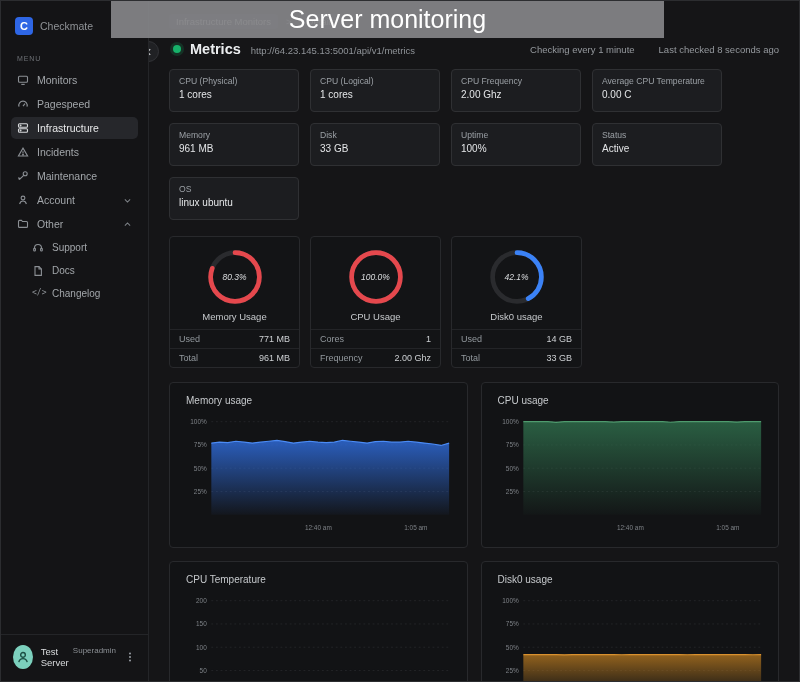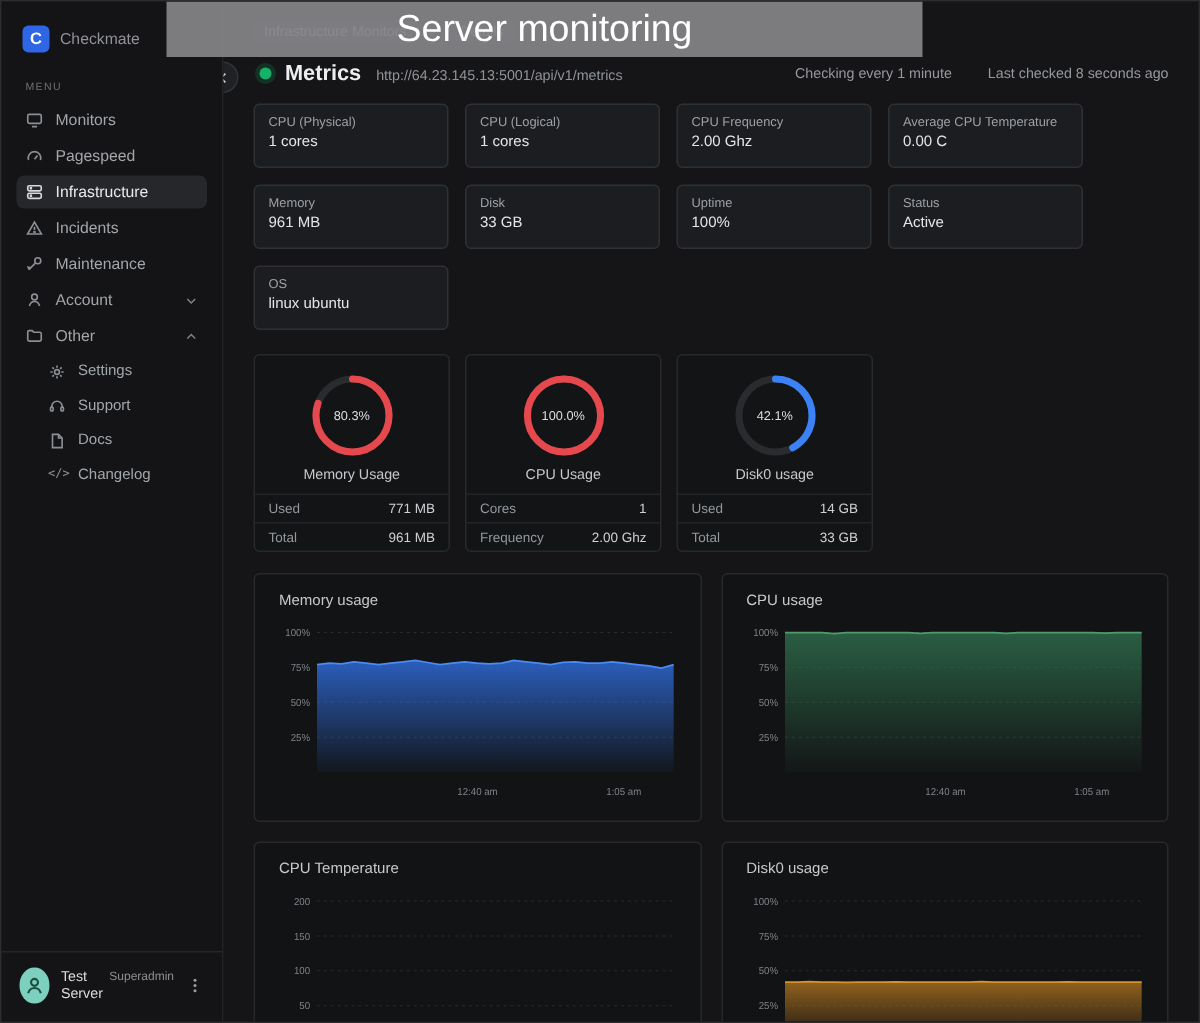--- a/index.html
+++ b/index.html
@@ -59,36 +59,36 @@
   .metrics-url { font-size:9.5px; color:#8f9398; margin-left:10px; margin-top:2px; }
   .header-meta { margin-left:auto; font-size:9.5px; color:#95999e; display:flex; gap:24px; }
 
   .stats-grid { display:grid; grid-template-columns:repeat(4,130px); gap:11px; }
   .stat-card { background:#1c1d20; border:1px solid #2f3033; border-radius:4px; padding:6px 9px; height:43px; }
   .stat-label { font-size:8.6px; color:#9ba0a5; margin-bottom:3px; white-space:nowrap; }
   .stat-value { font-size:10px; color:#e3e5e7; }
 
   .gauges-row { display:flex; gap:10px; margin:16px 0 14px; }
   .gauge-card { width:131px; background:#131416; border:1px solid #28292c; border-radius:4px; padding:10px 0 0; }
-  .gauge-wrap { position:relative; width:60px; height:60px; margin:0 auto 2px; }
+  .gauge-wrap { position:relative; width:60px; height:60px; margin:0 auto 2px;font-style:italic; }
   .gauge-value { position:absolute; inset:0; display:flex; align-items:center; justify-content:center;
                  font-size:8.5px; color:#dcdee0; }
   .gauge-label { text-align:center; font-size:9.5px; color:#c6c9cc; padding:2px 0 7px; }
   .gauge-kv { display:flex; justify-content:space-between; font-size:9px; color:#92989d;
               padding:4px 9px; border-top:1px solid #232427; }
   .gauge-kv .v { color:#cdd0d3; }
 
   .charts-grid { display:grid; grid-template-columns:1fr 1fr; gap:13px; }
   .chart-card { background:#121315; border:1px solid #28292c; border-radius:4px;
                 padding:10px 10px 2px; height:166px; }
   .chart-title { font-size:10px; color:#c6c9cc; margin:2px 0 6px 6px; }
   .chart-svg { width:100%; height:126px; display:block; }
 
   
-  .title-overlay { position:absolute; left:110px; top:0; width:504px; height:37px;
+  .title-overlay { position:absolute; left:110px; top:0; width:553px; height:37px;
                    background:rgba(133,133,137,.92); display:flex; align-items:center;
                    justify-content:center; z-index:50; }
   .title-overlay span { font-size:25px; color:#ffffff; }
 </style>
 </head>
 <body>
 
 <div class="app">
 
   <div class="sidebar">
@@ -175,29 +175,20 @@
       </span>
       <span>Other</span>
       <span class="nav-chevron">
         <svg width="9" height="9" viewBox="0 0 12 12" fill="none" stroke="currentColor" stroke-width="1.4">
             <polyline points="2.5,7.5 6,4 9.5,7.5"></polyline>
           </svg>
       </span>
     </div>
 
     <div class="sub-items">
-      <div class="nav-item">
-        <span class="nav-icon">
-          <svg viewBox="0 0 12 12" fill="none" stroke="currentColor" stroke-width="1.1">
-              <circle cx="6" cy="6" r="1.6"></circle>
-              <path d="M6 1.6v1.5M6 8.9v1.5M1.6 6h1.5M8.9 6h1.5M2.9 2.9l1 1M8.1 8.1l1 1M9.1 2.9l-1 1M3.9 8.1l-1 1"></path>
-            </svg>
-        </span>
-        <span>Settings</span>
-      </div>
       <div class="nav-item">
         <span class="nav-icon">
           <svg viewBox="0 0 12 12" fill="none" stroke="currentColor" stroke-width="1.1">
               <path d="M2.5 7V6a3.5 3.5 0 0 1 7 0v1"></path>
               <rect x="1.7" y="6.4" width="1.7" height="2.6" rx=".7"></rect>
               <rect x="8.6" y="6.4" width="1.7" height="2.6" rx=".7"></rect>
             </svg>
         </span>
         <span>Support</span>
       </div>

